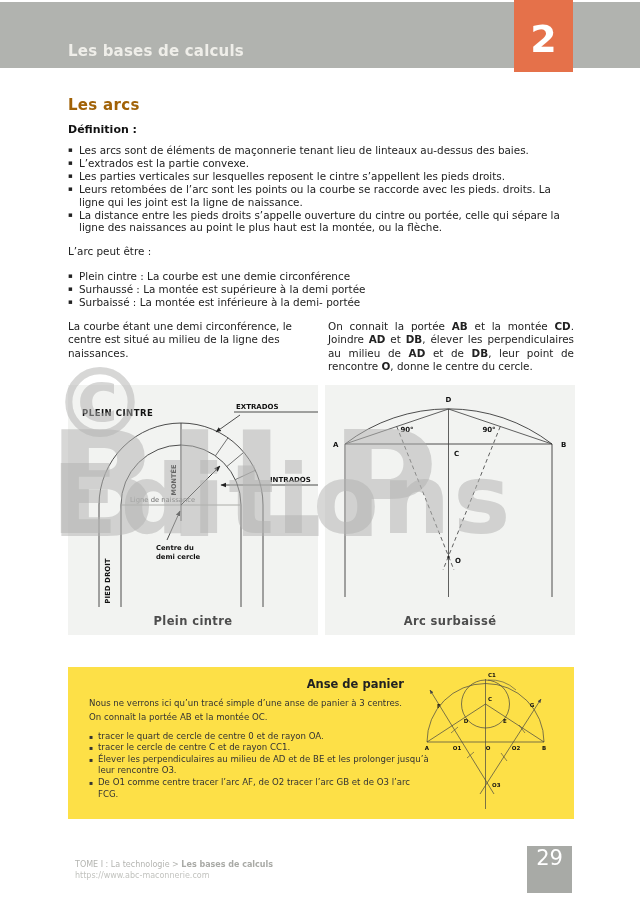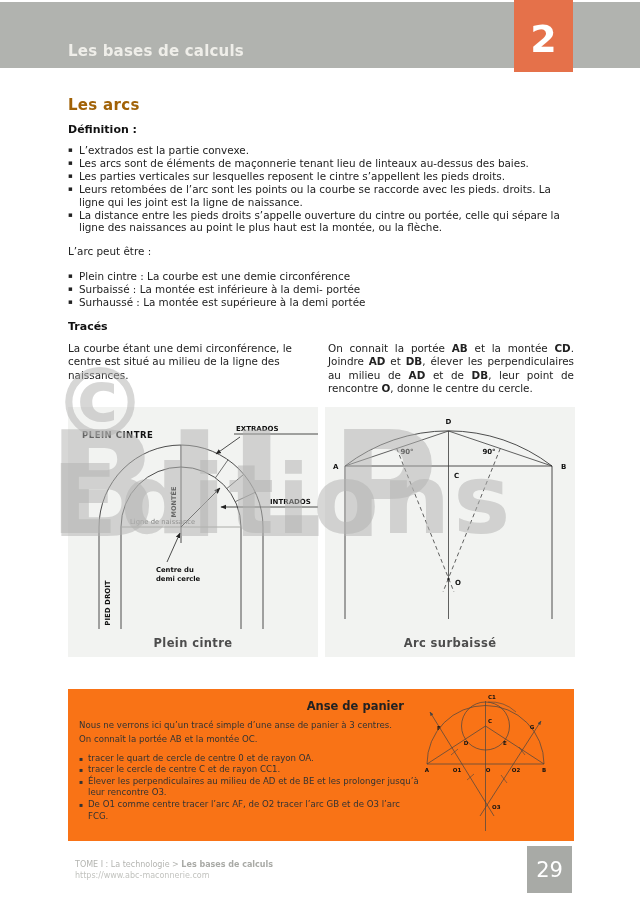--- a/index.html
+++ b/index.html
@@ -35,69 +35,68 @@
   svg text{font-family:"DejaVu Sans","Liberation Sans",sans-serif;}
   .lab{font-weight:bold;fill:#111;}
   .lab-gray{fill:#6e6e6e;}
 
   
   .wm{position:absolute;z-index:30;color:#b3b3b2;opacity:.52;font-weight:800;line-height:1;pointer-events:none;}
   .wm1{left:52px;top:356px;font-size:96px;letter-spacing:3px;}
   .wm2{left:48px;top:412px;font-size:146px;letter-spacing:8px;}
 
   
-  .anse{position:relative;margin-top:32px;width:506px;height:152px;background:#f97316;}
+  .anse{position:relative;margin-top:32px;width:506px;height:152px;background:#fde047;}
   .anse-title{position:absolute;left:0;top:10px;width:336px;text-align:right;
               font-size:11.5px;font-weight:bold;color:#222;}
-  .anse-text{position:absolute;left:11px;top:30px;width:340px;}
+  .anse-text{position:absolute;left:21px;top:30px;width:340px;}
   .anse-text p{margin:0 0 2px 0;font-size:8.6px;line-height:12px;color:#333;}
   .anse-ul{list-style:none;margin:8px 0 0 0;padding:0;}
   .anse-ul li{position:relative;padding-left:9px;font-size:8.6px;line-height:11.6px;color:#333;}
   .anse-ul li::before{content:"▪";position:absolute;left:0;top:0;font-size:6px;color:#333;}
   .anse-svg{position:absolute;right:0;top:0;}
 
   
   .footer{position:absolute;left:75px;top:859px;font-size:8px;line-height:11px;color:#b4b5b1;}
   .footer b{color:#a9aaa6;}
   .footer .url{color:#c2c3bf;}
   .pagenum{position:absolute;left:527px;top:846px;width:45px;height:47px;background:#a8aaa6;
-           display:flex;align-items:center;justify-content:center;color:#fff;font-size:21px;}
+           display:flex;justify-content:center;color:#fff;font-size:21px;}
 </style>
 </head>
 <body>
 
 <div class="page">
 
   <div class="topbar">
     <div class="topbar-title">Les bases de calculs</div>
   </div>
   <div class="chapter-box">
     <span>2</span>
   </div>
 
   <div class="content">
     <div class="sec-title">Les arcs</div>
 
     <div class="h-bold">Définition :</div>
     <ul class="body-ul">
+      <li>Les arcs sont de éléments de maçonnerie tenant lieu de linteaux au-dessus des baies.</li>
       <li>L’extrados est la partie convexe.</li>
-      <li>Les arcs sont de éléments de maçonnerie tenant lieu de linteaux au-dessus des baies.</li>
       <li>Les parties verticales sur lesquelles reposent le cintre s’appellent les pieds droits.</li>
       <li>Leurs retombées de l’arc sont les points ou la courbe se raccorde avec les pieds. droits. La ligne qui les joint est la ligne de naissance.</li>
       <li>La distance entre les pieds droits s’appelle ouverture du cintre ou portée, celle qui sépare la ligne des naissances au point le plus haut est la montée, ou la flèche.</li>
     </ul>
 
     <p class="intro">L’arc peut être :</p>
     <ul class="body-ul">
       <li>Plein cintre : La courbe est une demie circonférence</li>
+      <li>Surhaussé : La montée est supérieure à la demi portée</li>
       <li>Surbaissé : La montée est inférieure à la demi- portée</li>
-      <li>Surhaussé : La montée est supérieure à la demi portée</li>
     </ul>
 
-    <div class="h-bold" style="margin-top:11px;margin-bottom:0">Tracés</div>
     <div class="cols">
       <p class="col-left">La courbe étant une demi circonférence, le centre est situé au milieu de la ligne des naissances.</p>
       <p class="col-right"><span>On connait la portée </span><b>AB</b><span> et la montée </span><b>CD</b><span>. Joindre </span><b>AD</b><span> et </span><b>DB</b><span>, élever les perpendiculaires au milieu de </span><b>AD</b><span> et de </span><b>DB</b><span>, leur point de rencontre </span><b>O</b><span>, donne le centre du cercle.</span></p>
     </div>
 
     <div class="figs">
 
       <div class="figbox">
         <svg width="250" height="225" viewBox="0 0 250 225">
           <defs>

